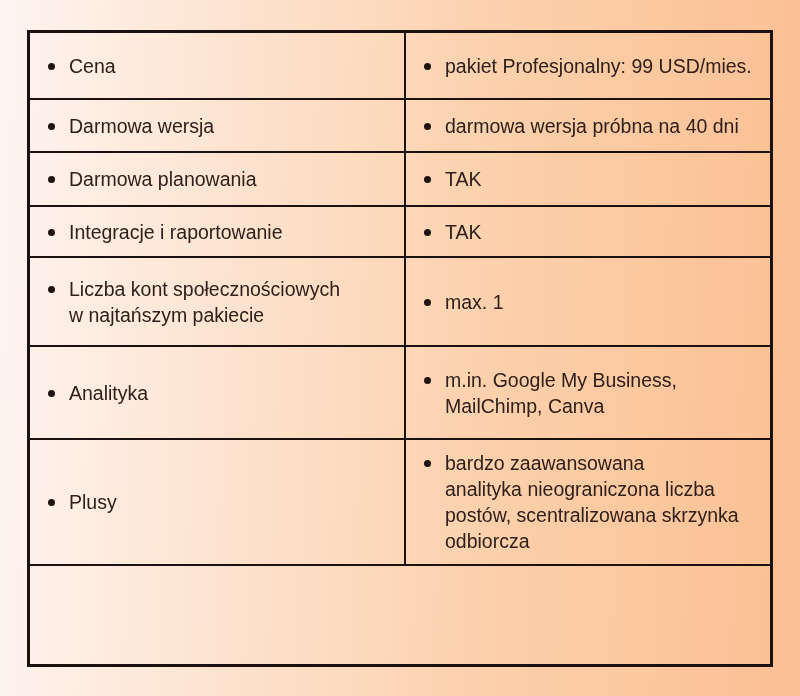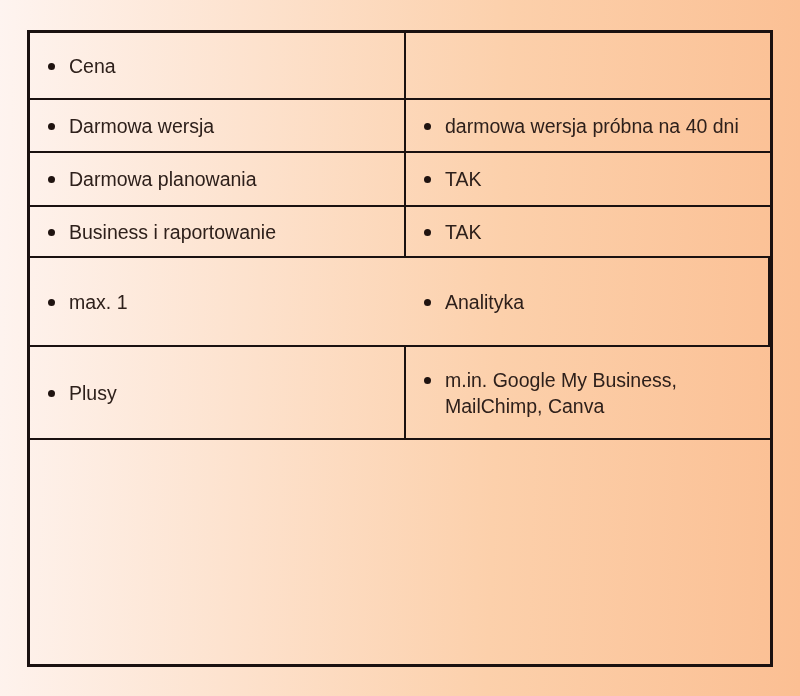--- a/index.html
+++ b/index.html
@@ -47,20 +47,24 @@
     <div class="cell left">
       <ul class="items">
         <li class="item">
           <span class="dot"></span>
           <span class="txt">Cena</span>
         </li>
       </ul>
     </div>
     <div class="cell right">
       <ul class="items">
+        <li class="item">
+          <span class="dot"></span>
+          <span class="txt">pakiet Profesjonalny: 99 USD/mies.</span>
+        </li>
       </ul>
     </div>
 
     <div class="cell left">
       <ul class="items">
         <li class="item">
           <span class="dot"></span>
           <span class="txt">Darmowa wersja</span>
         </li>
       </ul>
@@ -88,64 +92,84 @@
           <span class="dot"></span>
           <span class="txt">TAK</span>
         </li>
       </ul>
     </div>
 
     <div class="cell left">
       <ul class="items">
         <li class="item">
           <span class="dot"></span>
-          <span class="txt">Business i raportowanie</span>
+          <span class="txt">Integracje i raportowanie</span>
         </li>
       </ul>
     </div>
     <div class="cell right">
       <ul class="items">
         <li class="item">
           <span class="dot"></span>
           <span class="txt">TAK</span>
         </li>
       </ul>
     </div>
 
+    <div class="cell left">
+      <ul class="items">
+        <li class="item">
+          <span class="dot"></span>
+          <span class="txt">Liczba kont społecznościowych
+w najtańszym pakiecie</span>
+        </li>
+      </ul>
+    </div>
     <div class="cell right">
       <ul class="items">
         <li class="item">
           <span class="dot"></span>
           <span class="txt">max. 1</span>
         </li>
       </ul>
     </div>
 
     <div class="cell left">
       <ul class="items">
         <li class="item">
           <span class="dot"></span>
           <span class="txt">Analityka</span>
         </li>
       </ul>
     </div>
-    <div class="cell left">
-      <ul class="items">
-        <li class="item">
-          <span class="dot"></span>
-          <span class="txt">Plusy</span>
-        </li>
-      </ul>
-    </div>
-
     <div class="cell right">
       <ul class="items">
         <li class="item">
           <span class="dot"></span>
           <span class="txt">m.in. Google My Business,
 MailChimp, Canva</span>
         </li>
       </ul>
     </div>
 
+    <div class="cell left">
+      <ul class="items">
+        <li class="item">
+          <span class="dot"></span>
+          <span class="txt">Plusy</span>
+        </li>
+      </ul>
+    </div>
+    <div class="cell right">
+      <ul class="items">
+        <li class="item">
+          <span class="dot"></span>
+          <span class="txt">bardzo zaawansowana
+analityka nieograniczona liczba
+postów, scentralizowana skrzynka
+odbiorcza</span>
+        </li>
+      </ul>
+    </div>
+
 
   </div>
 </div>
 
 </body></html>

